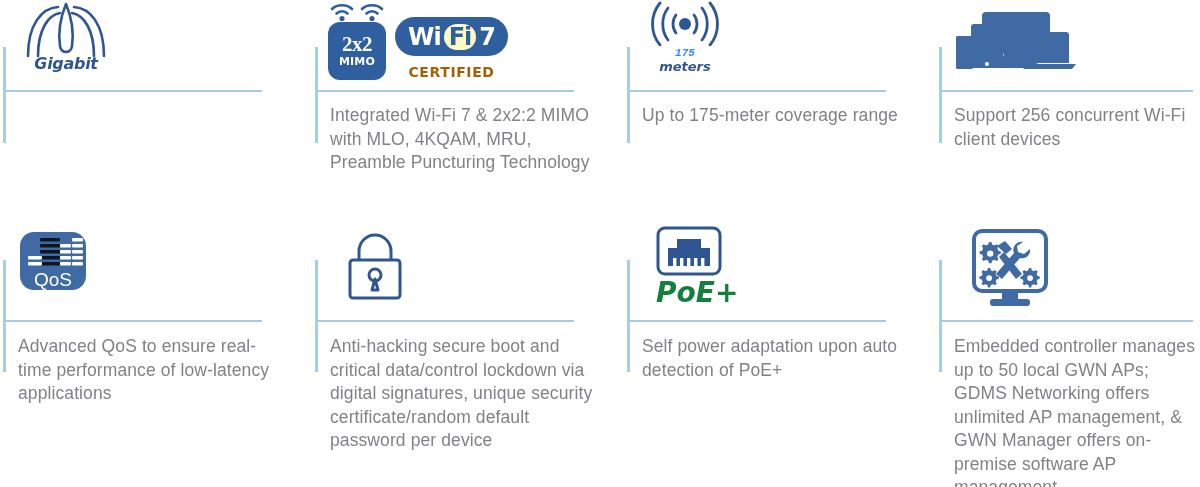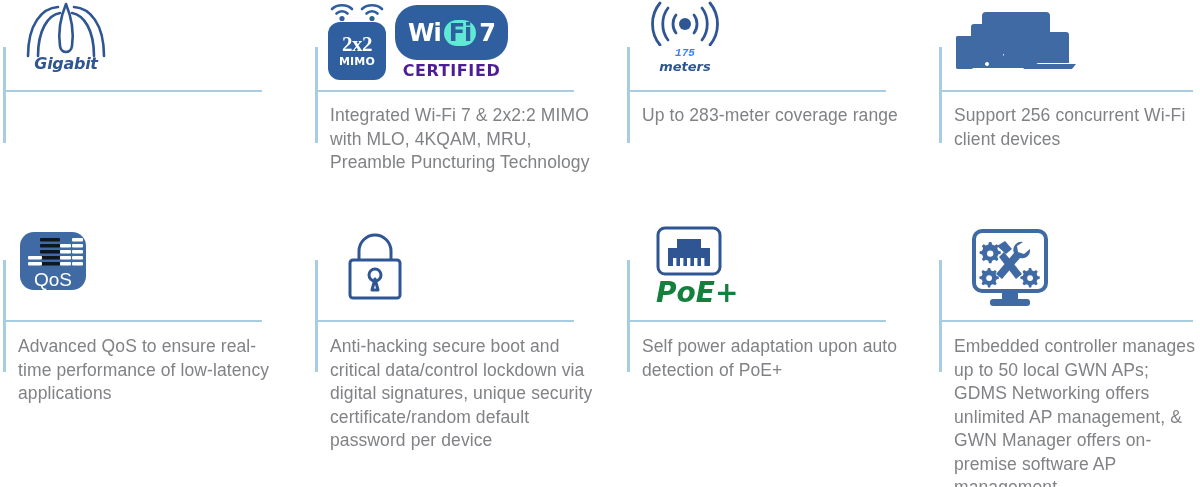--- a/index.html
+++ b/index.html
@@ -96,28 +96,28 @@
   }
   .mimo-box .m1{font-family:Liberation Serif, serif;font-weight:bold;font-size:21px;line-height:21px;letter-spacing:-0.5px;}
   .mimo-box .m2{font-family:"DejaVu Sans",sans-serif;font-weight:bold;font-size:11px;line-height:13px;letter-spacing:0.2px;}
   .wifi-badge{display:flex;flex-direction:column;align-items:center;}
   .wifi-pill{
     background:#2f5f9e;border-radius:22px;padding:7px 13px 6px 13px;
     display:flex;align-items:center;position:relative;
   }
   .wifi-pill .wt{color:#fff;font-family:"DejaVu Sans",sans-serif;font-weight:bold;font-size:24px;line-height:26px;letter-spacing:-1px;}
   .wifi-pill .fi{
-    background:#5eead4;color:#2f5f9e;border-radius:13px;
+    background:#fef9c3;color:#2f5f9e;border-radius:13px;
     font-family:"DejaVu Sans",sans-serif;font-weight:bold;font-size:24px;line-height:26px;
-    padding:0 5px;margin:8px 3px;letter-spacing:-1px;
+    padding:0 5px;margin:0 3px;letter-spacing:-1px;
   }
   .wifi-tm{position:absolute;right:2px;top:1px;color:#fff;font-size:7px;line-height:7px;}
   .wifi-cert{
-    color:#4c1d95;font-family:"DejaVu Sans",sans-serif;font-weight:bold;
-    font-size:16px;letter-spacing:0.6px;margin-top:1px;
+    color:#a16207;font-family:"DejaVu Sans",sans-serif;font-weight:bold;
+    font-size:14px;letter-spacing:0.6px;margin-top:8px;
   }
   
   .qos-tile{
     width:66px;height:58px;border-radius:14px;background:#3f6aa3;
     position:relative;
   }
   .qos-tile .qlabel{
     position:absolute;left:0;right:0;bottom:1px;text-align:center;
     color:#fff;font-family:"Liberation Sans",sans-serif;font-size:19px;line-height:19px;
   }
@@ -198,21 +198,21 @@
             <path d="M58 8 C65 17 65 31 58 40"></path>
             <path d="M16 3 C6 15 6 33 16 45"></path>
             <path d="M66 3 C76 15 76 33 66 45"></path>
           </g>
           <circle cx="41" cy="24" r="6" fill="#2f5693"></circle>
         </svg>
         <div class="meters-num">175</div>
         <div class="meters-word">meters</div>
       </div>
     </div>
-    <div class="desc">Up to 283-meter coverage range</div>
+    <div class="desc">Up to 175-meter coverage range</div>
   </div>
 
   <div class="cell r1 c4">
     <div class="vrule"></div>
     <div class="hrule"></div>
     <div class="iconwrap" style="left:20px;top:10px;">
       <svg width="128" height="62" viewBox="0 0 128 62">
         <g fill="#3f6aa3">
 
           <path d="M30 2 h60 a4 4 0 0 1 4 4 v34 a4 4 0 0 1 -4 4 h-60 a4 4 0 0 1 -4 -4 v-34 a4 4 0 0 1 4 -4 z

